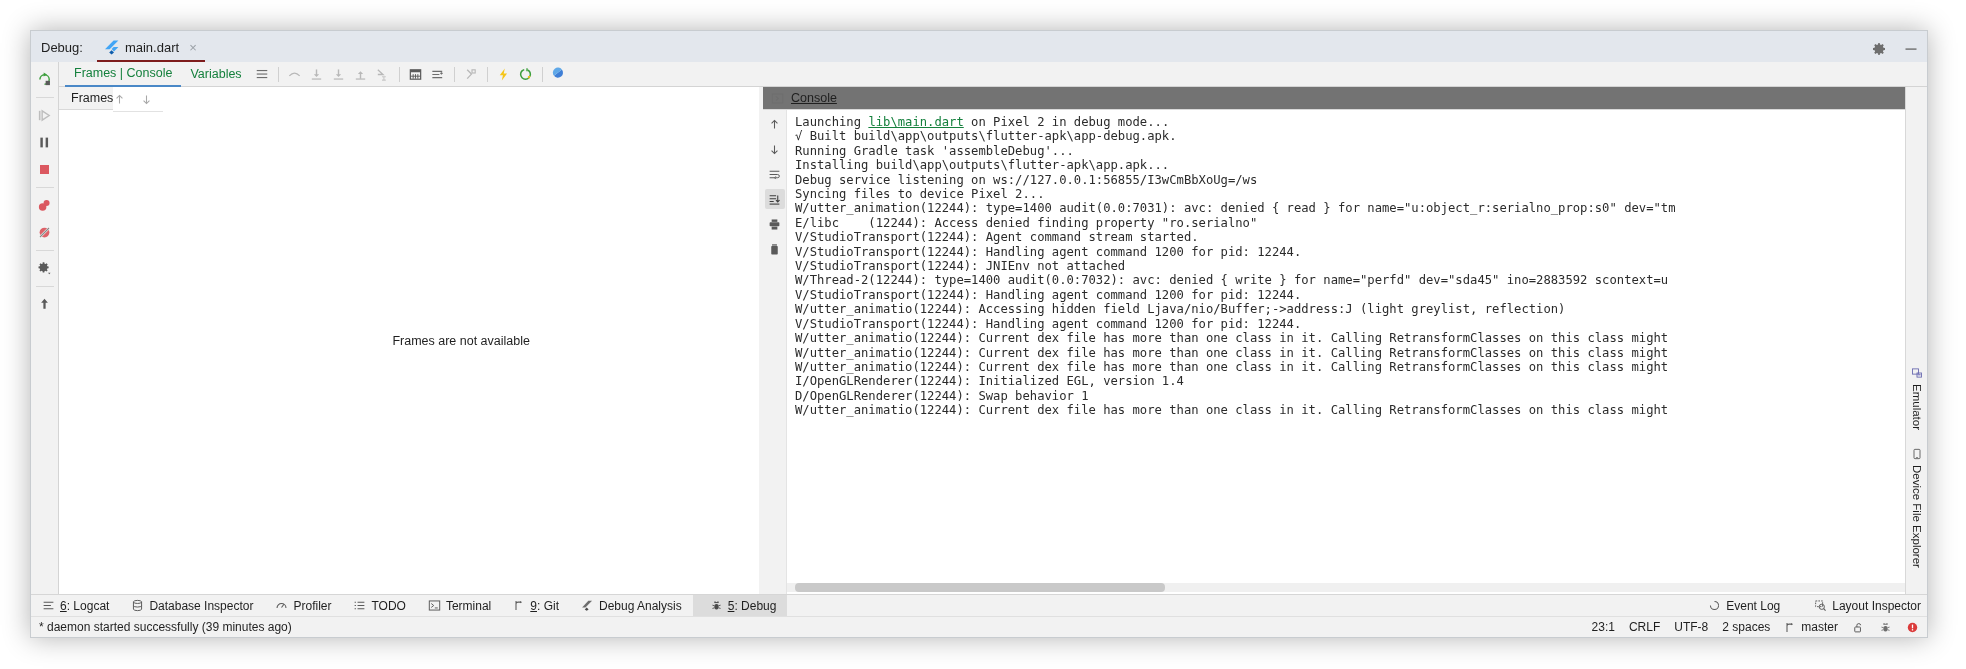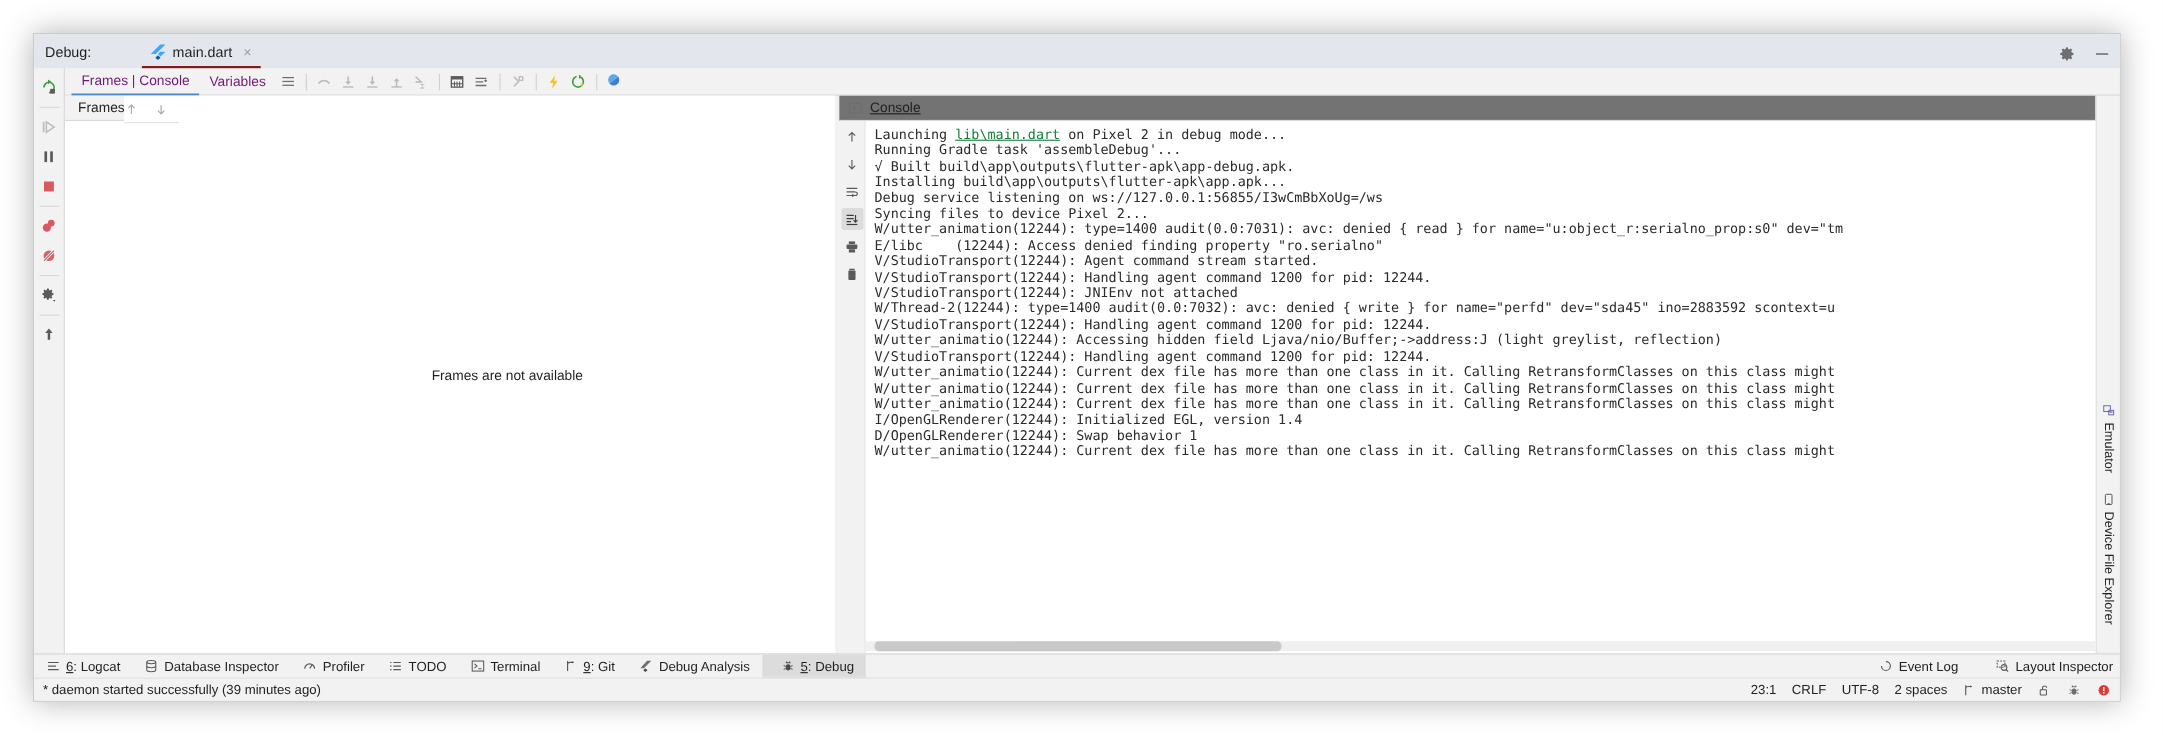--- a/index.html
+++ b/index.html
@@ -25,21 +25,20 @@
     box-shadow: 0 0 26px rgba(0,0,0,0.30);
   }
   
   .titlebar {
     height: 31px;
     background: #e3e7ed;
     display: flex; align-items: flex-end;
     padding-left: 10px;
     position: relative;
     flex: none;
-    gap: 32px;
   }
   .titlebar-label {
     font-size: 13px; color: #1f1f1f;
     padding-bottom: 7px; margin-right: 14px;
   }
   .file-tab {
     display: flex; align-items: center; gap: 6px;
     padding: 4px 8px 5px 8px;
     border-bottom: 2px solid #7f1d1d;
     font-size: 13px; color: #1f1f1f;
@@ -72,21 +71,21 @@
   .content { flex: 1; display: flex; flex-direction: column; min-width: 0; }
 
   
   .dbg-toolbar {
     height: 25px; background: #f2f2f2;
     border-bottom: 1px solid #d4d4d4;
     display: flex; align-items: center;
     padding-left: 6px; flex: none;
   }
   .dbg-tab {
-    font-size: 12.5px; color: #701a75;
+    font-size: 12.5px; color: #15803d;
     padding: 4px 9px 4px 9px; height: 25px;
     display: flex; align-items: center;
   }
   .dbg-tab.active { border-bottom: 2px solid #4a88c7; }
   .tb-sep { width: 1px; height: 15px; background: #d0d0d0; margin: 0 5px; }
   .tb-item { width: 22px; height: 22px; display: flex; align-items: center; justify-content: center; }
 
   
   .panes { flex: 1; display: flex; min-height: 0; }
   .frames-pane { width: 700px; display: flex; flex-direction: row; background:#fff; flex:none;}
@@ -441,22 +440,22 @@
                   <svg width="13" height="13" viewBox="0 0 16 16">
                     <rect x="5" y="1.6" width="6" height="1.6" fill="#5a5a5a"></rect>
                     <rect x="4" y="3.6" width="8" height="10.6" rx="1" fill="#5a5a5a"></rect>
                   </svg>
                 </div>
               </div>
 
               <div class="console-scroll">
                 <div id="console-lines">
                     <div class="log-line"><span>Launching </span><a>lib\main.dart</a><span> on Pixel 2 in debug mode...</span></div>
+                    <div class="log-line">√ Built build\app\outputs\flutter-apk\app-debug.apk.</div>
                     <div class="log-line">Running Gradle task 'assembleDebug'...</div>
-                    <div class="log-line">√ Built build\app\outputs\flutter-apk\app-debug.apk.</div>
                     <div class="log-line">Installing build\app\outputs\flutter-apk\app.apk...</div>
                     <div class="log-line">Debug service listening on ws://127.0.0.1:56855/I3wCmBbXoUg=/ws</div>
                     <div class="log-line">Syncing files to device Pixel 2...</div>
                     <div class="log-line">W/utter_animation(12244): type=1400 audit(0.0:7031): avc: denied { read } for name="u:object_r:serialno_prop:s0" dev="tm</div>
                     <div class="log-line">E/libc    (12244): Access denied finding property "ro.serialno"</div>
                     <div class="log-line">V/StudioTransport(12244): Agent command stream started.</div>
                     <div class="log-line">V/StudioTransport(12244): Handling agent command 1200 for pid: 12244.</div>
                     <div class="log-line">V/StudioTransport(12244): JNIEnv not attached</div>
                     <div class="log-line">W/Thread-2(12244): type=1400 audit(0.0:7032): avc: denied { write } for name="perfd" dev="sda45" ino=2883592 scontext=u</div>
                     <div class="log-line">V/StudioTransport(12244): Handling agent command 1200 for pid: 12244.</div>

